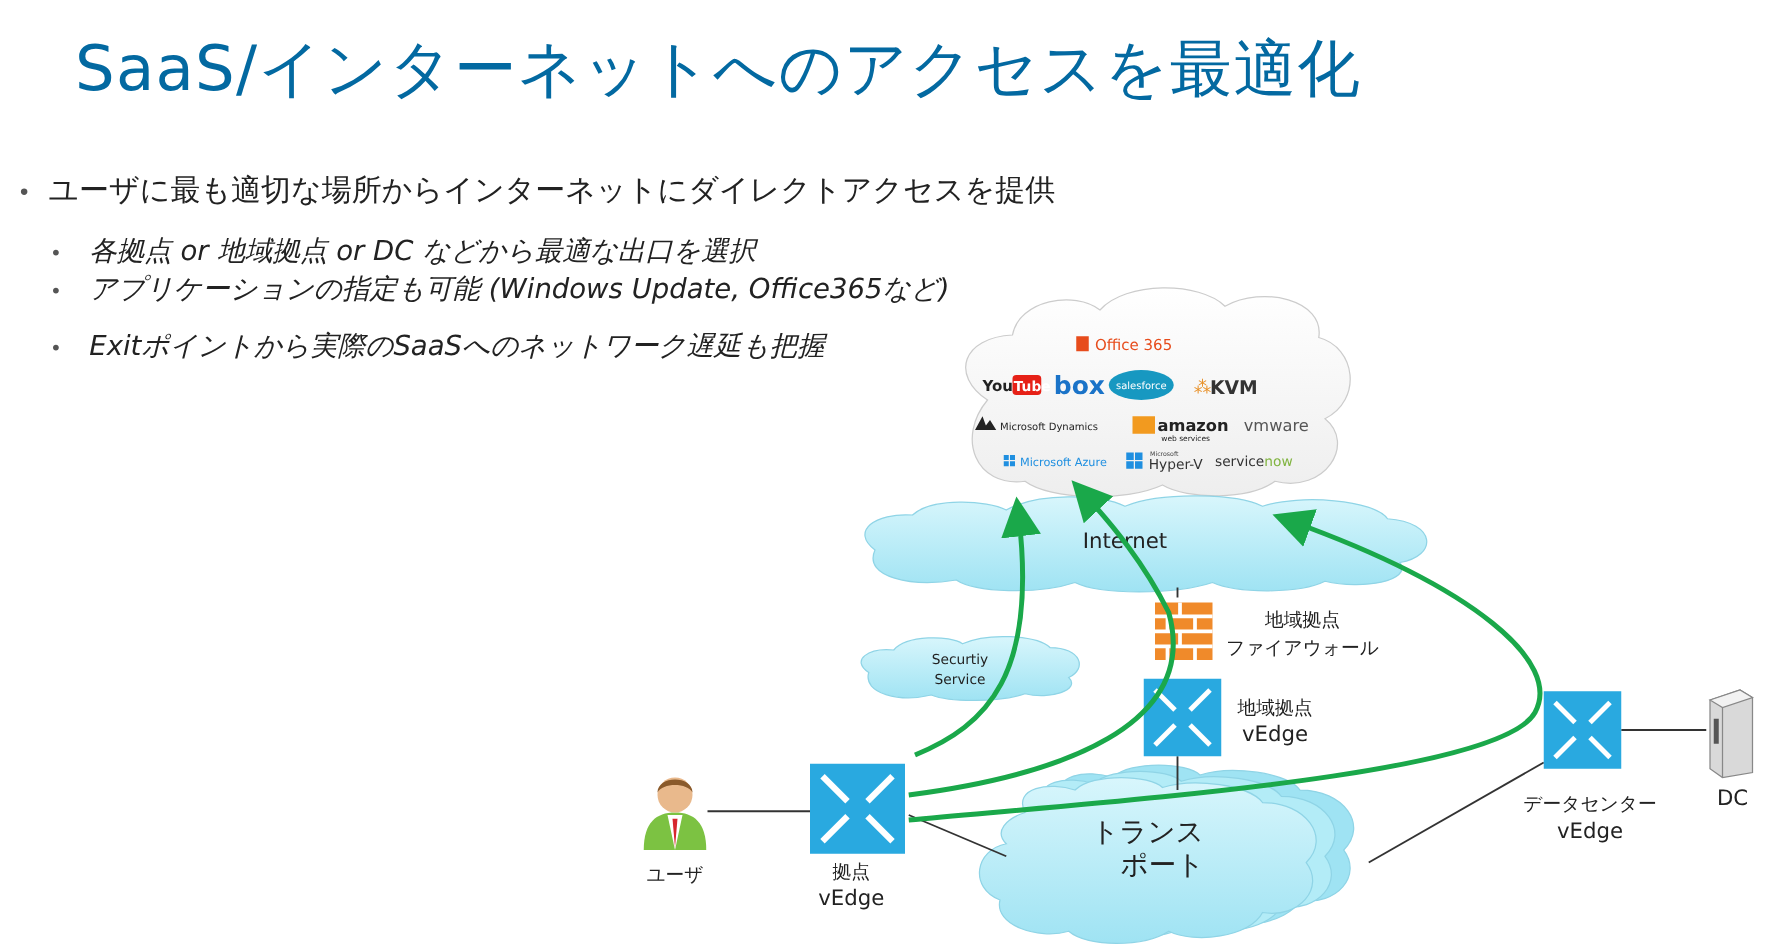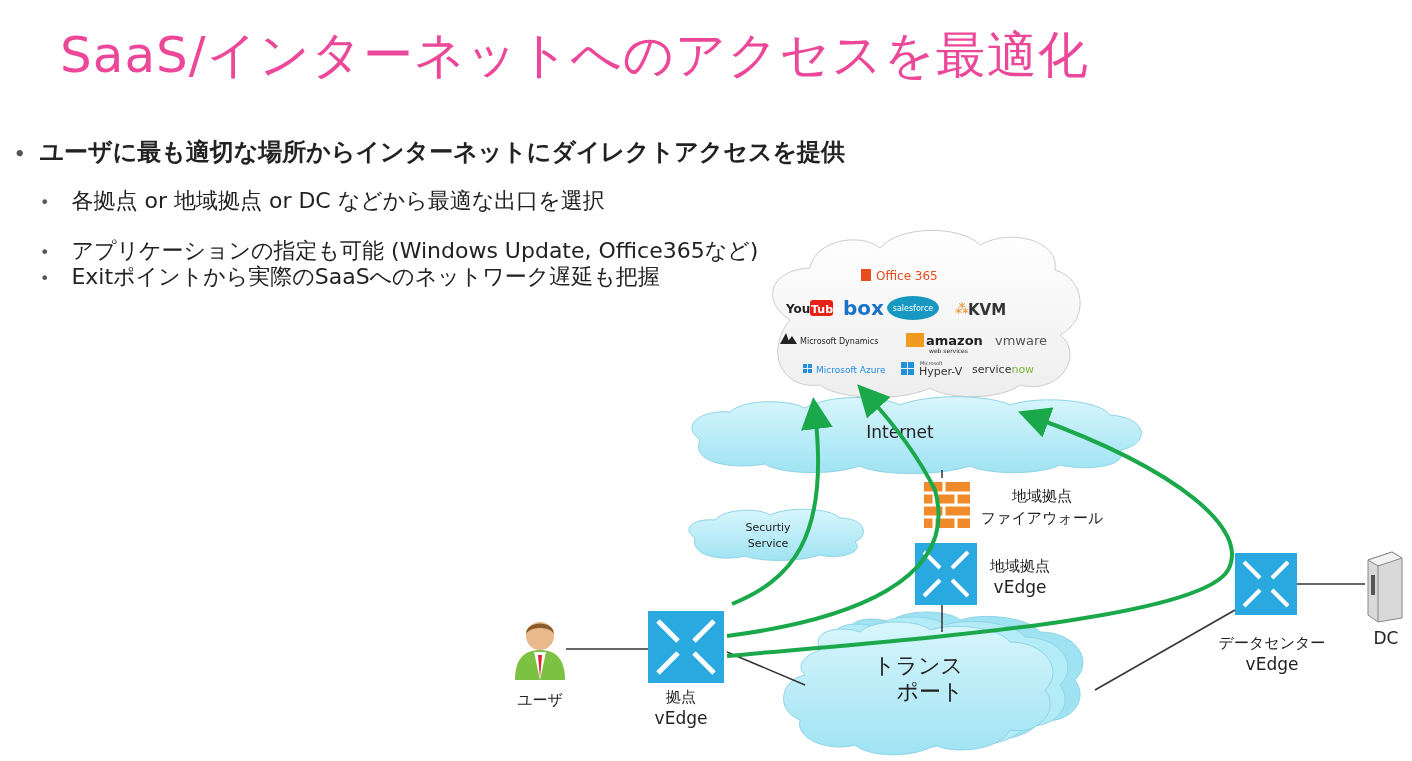--- a/index.html
+++ b/index.html
@@ -1,34 +1,34 @@
 <!DOCTYPE html>
 <html><head>
   <meta charset="utf-8">
   <style>
     html, body { margin: 0; padding: 0; background: #ffffff; }
     body { width: 1412px; height: 761px; position: relative; overflow: hidden; font-family: "DejaVu Sans", sans-serif; }
-    .title { position: absolute; left: 60px; top: 22px; font-size: 50px; color: #ec4899; letter-spacing: 1px; white-space: nowrap; }
+    .title { position: absolute; left: 60px; top: 22px; font-size: 50px; color: #0369a1; letter-spacing: 1px; white-space: nowrap; }
     .bullets { position: absolute; left: 0; top: 136px; }
-    .b1 { position: absolute; left: 14px; top: 0; font-size: 24px; color: #222; white-space: nowrap; font-weight: bold; }
+    .b1 { position: absolute; left: 14px; top: 0; font-size: 24px; color: #222; white-space: nowrap; }
     .b1 .dot { color: #555; margin-right: 14px; font-size: 18px; }
-    .b2 { position: absolute; left: 40px; font-size: 22px; color: #222; white-space: nowrap; }
+    .b2 { position: absolute; left: 40px; font-size: 22px; color: #222; white-space: nowrap; font-style: italic; }
     .b2 .dot { color: #555; margin-right: 22px; font-size: 16px; }
     svg.diagram { position: absolute; left: 0; top: 0; }
     .lbl { font-family: "DejaVu Sans", sans-serif; }
   </style>
 </head>
 <body>
 
 <div class="title">SaaS/インターネットへのアクセスを最適化</div>
 
 <div class="bullets">
   <div class="b1"><span class="dot">•</span><span>ユーザに最も適切な場所からインターネットにダイレクトアクセスを提供</span></div>
   <div class="b2" style="top:50px"><span class="dot">•</span><span>各拠点 or 地域拠点 or DC などから最適な出口を選択</span></div>
-  <div class="b2" style="top:100px"><span class="dot">•</span><span>アプリケーションの指定も可能 (Windows Update, Office365など)</span></div>
+  <div class="b2" style="top:80px"><span class="dot">•</span><span>アプリケーションの指定も可能 (Windows Update, Office365など)</span></div>
   <div class="b2" style="top:126px"><span class="dot">•</span><span>Exitポイントから実際のSaaSへのネットワーク遅延も把握</span></div>
 </div>
 
 <svg class="diagram" width="1412" height="761" viewBox="0 0 1412 761">
   <defs>
     <linearGradient id="saasg" x1="0" y1="0" x2="0" y2="1">
       <stop offset="0" stop-color="#ffffff"></stop>
       <stop offset="1" stop-color="#eeeeee"></stop>
     </linearGradient>
     <linearGradient id="cloudg" x1="0" y1="0" x2="0" y2="1">

